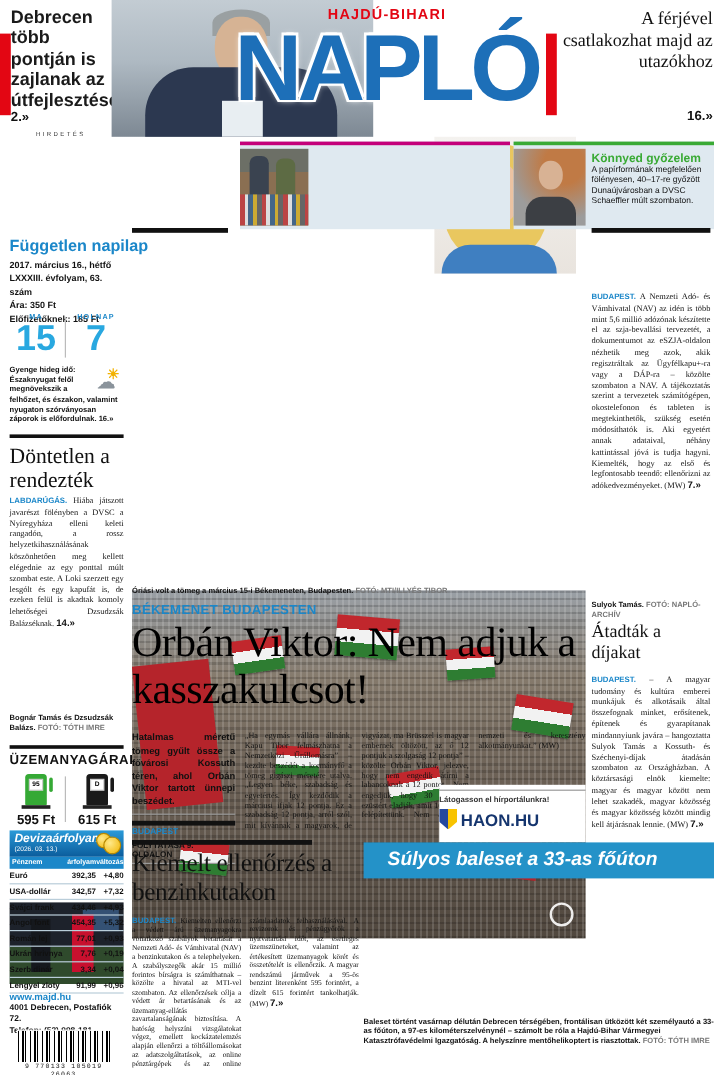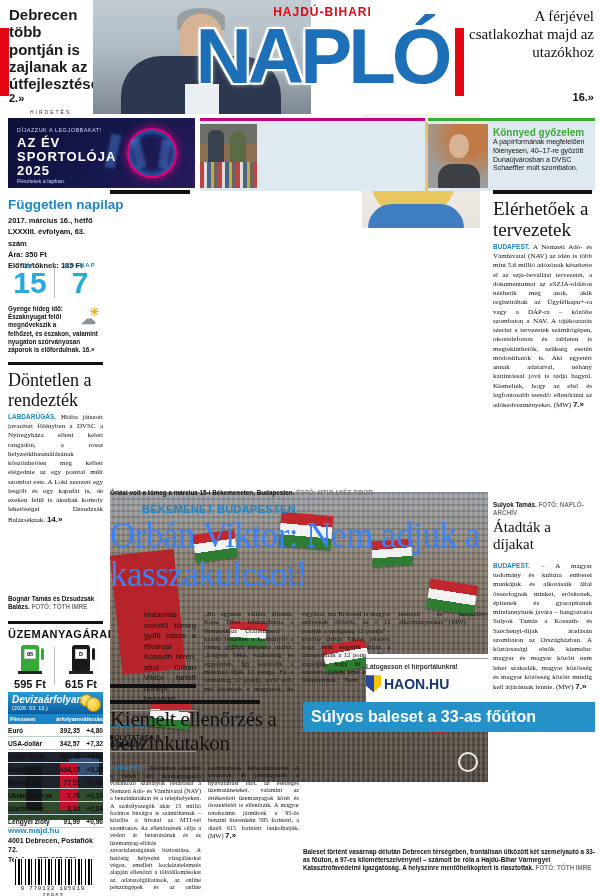--- a/index.html
+++ b/index.html
@@ -54,22 +54,22 @@
   .fx-row{display:flex;align-items:center;border-bottom:1px solid #b9cdd9;font-size:6.6px;font-weight:bold;}
   .fx-c1{width:44px;text-align:left;}
   .fx-c2{width:28px;text-align:right;}
   .fx-c3{width:23px;text-align:right;}
   .contact-web{color:#1b87c9;font-weight:bold;font-size:8px;}
   .contact-line{font-size:7px;font-weight:bold;line-height:1.35;}
   .barcode{background:repeating-linear-gradient(90deg,#000 0 1px,#fff 1px 3px,#000 3px 5px,#fff 5px 6px,#000 6px 7px,#fff 7px 10px);border:1px solid #fff;}
   .barcode-num{font-family:"Liberation Mono",monospace;font-size:5.5px;letter-spacing:1px;}
   
   .kicker{color:#1b87c9;font-weight:bold;font-size:11px;letter-spacing:.3px;}
-  .headline{font-size:35px;line-height:1.12;letter-spacing:-.5px;color:#3b82f6;}
-  .lead{font-size:7.8px;font-weight:normal;line-height:1.35;padding-left:34px;}
+  .headline{font-size:35px;line-height:1.12;letter-spacing:-.5px;color:#000000;}
+  .lead{font-size:7.8px;font-weight:bold;line-height:1.35;}
   .dateline{color:#1b87c9;font-weight:bold;font-size:7px;font-family:"Liberation Sans",sans-serif;}
   .contin{font-size:6.8px;font-weight:bold;}
   .mbody{font-size:6.8px;line-height:1.22;column-count:3;column-gap:8px;column-fill:auto;overflow:hidden;}
   .portal{background:#fff;}
   .portal .prompt{font-size:6.5px;font-weight:bold;color:#333;}
   .shield{width:15px;height:17px;background:linear-gradient(90deg,#24489e 50%,#f8c300 50%);clip-path:polygon(0 0,100% 0,100% 62%,50% 100%,0 62%);display:inline-block;vertical-align:middle;}
   .portal-name{font-size:14px;font-weight:bold;color:#15356e;vertical-align:middle;margin-left:3px;}
   
   .ph{overflow:hidden;position:relative;}
   .man-photo{background:linear-gradient(180deg,#c3ccd3 0%,#aeb9c2 45%,#7d8893 100%);}
@@ -93,21 +93,21 @@
   .flag{position:absolute;background:linear-gradient(180deg,#c1272d 0 33%,#f2f2f2 33% 66%,#2e7d32 66% 100%);box-shadow:0 1px 2px rgba(0,0,0,.4);}
   .bigred{position:absolute;background:#b5242b;}
   .camcircle{position:absolute;width:16px;height:16px;border-radius:50%;border:2px solid rgba(255,255,255,.9);}
   .stadium{background:linear-gradient(180deg,#1d222b 0 55%,#2f4a2c 55% 100%);}
   .stadium .ref{position:absolute;left:18px;top:14px;width:16px;height:44px;background:#15181d;}
   .stadium .player{position:absolute;left:52px;top:10px;width:18px;height:48px;background:#c8102e;}
   .stadium .board{position:absolute;right:4px;top:6px;width:30px;height:18px;background:#3b5e87;opacity:.8;}
   .bl-title{font-size:21px;line-height:1.12;letter-spacing:-.3px;}
   .bl-body{font-size:6.2px;line-height:1.2;column-count:2;column-gap:7px;column-fill:auto;overflow:hidden;}
   .br-bar{background:#2492c8;color:#fff;display:flex;align-items:center;}
-  .br-title{font-size:16px;font-weight:bold;padding-left:8px;}
+  .br-title{font-size:16px;font-weight:bold;padding-left:20px;font-style:italic;}
   .wxicon{position:relative;display:inline-block;width:22px;height:20px;}
   .wxicon .sun{position:absolute;left:8px;top:-2px;color:#f2b200;font-size:12px;}
   .wxicon .cloud{position:absolute;left:0;top:2px;color:#8a939b;font-size:15px;}
 </style>
 </head>
 <body>
 
 <div id="page">
 
   <div class="abs redbox" style="left:0;top:28px;width:9px;height:68px;"></div>
@@ -128,31 +128,20 @@
 
   <div class="abs naplo" style="left:188px;top:6px;width:268px;line-height:100px;">NAPLÓ</div>
   <div class="abs region" style="left:195px;top:5px;width:255px;">HAJDÚ-BIHARI</div>
 
   <div class="abs redbox" style="left:455px;top:28px;width:9px;height:68px;"></div>
   <div class="abs mast-right serif" style="left:468px;top:7px;width:126px;">A férjével csatlakozhat majd az utazókhoz</div>
   <div class="abs pageref" style="left:468px;top:91px;width:126px;text-align:right;">16.»</div>
 
   <div class="abs hirdetes" style="left:30px;top:109px;">HIRDETÉS</div>
 
-  <div class="abs ad" style="left:8px;top:118px;width:187px;height:70px;">
-    <div class="ring"></div>
-    <div class="fig" style="left:100px;top:16px;width:10px;height:34px;transform:rotate(12deg);"></div>
-    <div class="fig" style="left:126px;top:20px;width:9px;height:30px;transform:rotate(-14deg);"></div>
-    <div class="fig" style="left:152px;top:22px;width:9px;height:28px;transform:rotate(8deg);"></div>
-    <div class="abs tag" style="left:9px;top:9px;">DÍJAZZUK A LEGJOBBAKAT!</div>
-    <div class="abs big" style="left:9px;top:18px;">AZ ÉV</div>
-    <div class="abs big" style="left:9px;top:32px;">SPORTOLÓJA</div>
-    <div class="abs big" style="left:9px;top:46px;">2025</div>
-    <div class="abs note" style="left:9px;top:60px;">Részletek a lapban.</div>
-  </div>
 
   <div class="abs teaser" style="left:200px;top:118px;width:225px;height:70px;border-top:3px solid #c4007a;">
     <div class="abs ph market-photo" style="left:0;top:3px;width:57px;height:64px;">
       <div class="p1"></div>
         <div class="p2"></div>
         <div class="books"></div>
     </div>
   </div>
 
   <div class="abs teaser" style="left:428px;top:118px;width:167px;height:70px;border-top:3px solid #3aaa35;">
@@ -302,21 +291,21 @@
     <div class="flag" style="left:318px;top:90px;width:48px;height:30px;transform:rotate(9deg);"></div>
     <div class="flag" style="left:120px;top:130px;width:36px;height:24px;transform:rotate(3deg);"></div>
     <div class="flag" style="left:214px;top:150px;width:44px;height:28px;transform:rotate(-10deg);"></div>
     <div class="bigred" style="left:300px;top:180px;width:40px;height:60px;transform:rotate(7deg);"></div>
     <div class="flag" style="left:40px;top:210px;width:40px;height:26px;transform:rotate(6deg);"></div>
     <div class="camcircle" style="right:10px;bottom:10px;"></div>
   </div>
   <div class="abs cap" style="left:110px;top:489px;width:378px;">
     <span>Óriási volt a tömeg a március 15-i Békemeneten, Budapesten.</span> <span class="credit">FOTÓ: MTI/ILLYÉS TIBOR</span>
   </div>
-  <div class="abs kicker" style="left:110px;top:503px;margin-left:32px;">BÉKEMENET BUDAPESTEN</div>
+  <div class="abs kicker" style="left:110px;top:503px;">BÉKEMENET BUDAPESTEN</div>
   <div class="abs headline serif" style="left:110px;top:516px;width:378px;">Orbán Viktor: Nem adjuk a kasszakulcsot!</div>
 
   <div class="abs" style="left:110px;top:610px;width:86px;">
     <div class="lead jtext">Hatalmas méretű tömeg gyűlt össze a fővárosi Kossuth téren, ahol Orbán Viktor tartott ünnepi beszédet.</div>
     <div style="border-top:1px solid #999;margin-top:5px;padding-top:3px;">
       <span class="dateline">BUDAPEST</span>
     </div>
     <div class="contin" style="border-bottom:1px solid #999;padding:2px 0 3px;">FOLYTATÁSA 9. OLDALON</div>
   </div>
   <div class="abs rule" style="left:110px;top:684px;width:86px;height:4px;"></div>
@@ -324,21 +313,20 @@
   <div class="abs mbody serif jtext" style="left:204px;top:610px;width:284px;height:88px;">„Ha egymás vállára állnánk, Kapu Tibor felmászhatna a Nemzetközi Űrállomásra” – kezdte beszédét a kormányfő a tömeg gigászi méretére utalva. „Legyen béke, szabadság és egyetértés. Így kezdődik a márciusi ifjak 12 pontja. Ez a szabadság 12 pontja, arról szól, mit kívánnak a magyarok, de vigyázat, ma Brüsszel is magyar embernek öltözött, az ő 12 pontjuk a szolgaság 12 pontja” – közölte Orbán Viktor, jelezve, hogy nem engedik átírni a labancoknak a 12 pontot. „Nem engedjük, hogy 30 brüsszeli ezüstért eladják, amit 16 év alatt felépítettünk. Nem adjuk a nemzeti és keresztény alkotmányunkat.” (MW)</div>
 
   <div class="abs portal" style="left:366px;top:654px;width:122px;height:44px;padding-top:4px;">
     <div class="prompt" style="border-top:1px solid #999;padding-top:4px;">Látogasson el hírportálunkra!</div>
     <div style="margin-top:4px;">
       <span class="shield"></span><span class="portal-name">HAON.HU</span>
     </div>
   </div>
 
   <div class="abs rule" style="left:493px;top:190px;width:99px;height:4px;"></div>
-  <div class="abs serif" style="left:493px;top:199px;width:99px;font-size:19px;line-height:1.1;">Elérhetőek a tervezetek</div>
   <div class="abs sb-body serif jtext" style="left:493px;top:243px;width:99px;height:168px;overflow:hidden;">
     <span class="tag-blue">BUDAPEST.</span>
     <span>A Nemzeti Adó- és Vámhivatal (NAV) az idén is több mint 5,6 millió adózónak készítette el az szja-bevallási tervezetét, a dokumentumot az eSZJA-oldalon nézhetik meg azok, akik regisztráltak az Ügyfélkapu+-ra vagy a DÁP-ra – közölte szombaton a NAV. A tájékoztatás szerint a tervezetek számítógépen, okostelefonon és tableten is megtekinthetők, szükség esetén módosíthatók is. Aki egyetért annak adataival, néhány kattintással jóvá is tudja hagyni. Kiemelték, hogy az első és legfontosabb teendő: ellenőrizni az adókedvezményeket. (MW)</span>
     <span style="font-weight:bold;font-family:'Liberation Sans',sans-serif;font-size:8px;">7.»</span>
   </div>
 
   <div class="abs cap" style="left:493px;top:501px;width:99px;">
     <span>Sulyok Tamás.</span> <span class="credit">FOTÓ: NAPLÓ-ARCHÍV</span>
   </div>
   <div class="abs serif" style="left:493px;top:519px;width:99px;font-size:15px;line-height:1.1;">Átadták a díjakat</div>

